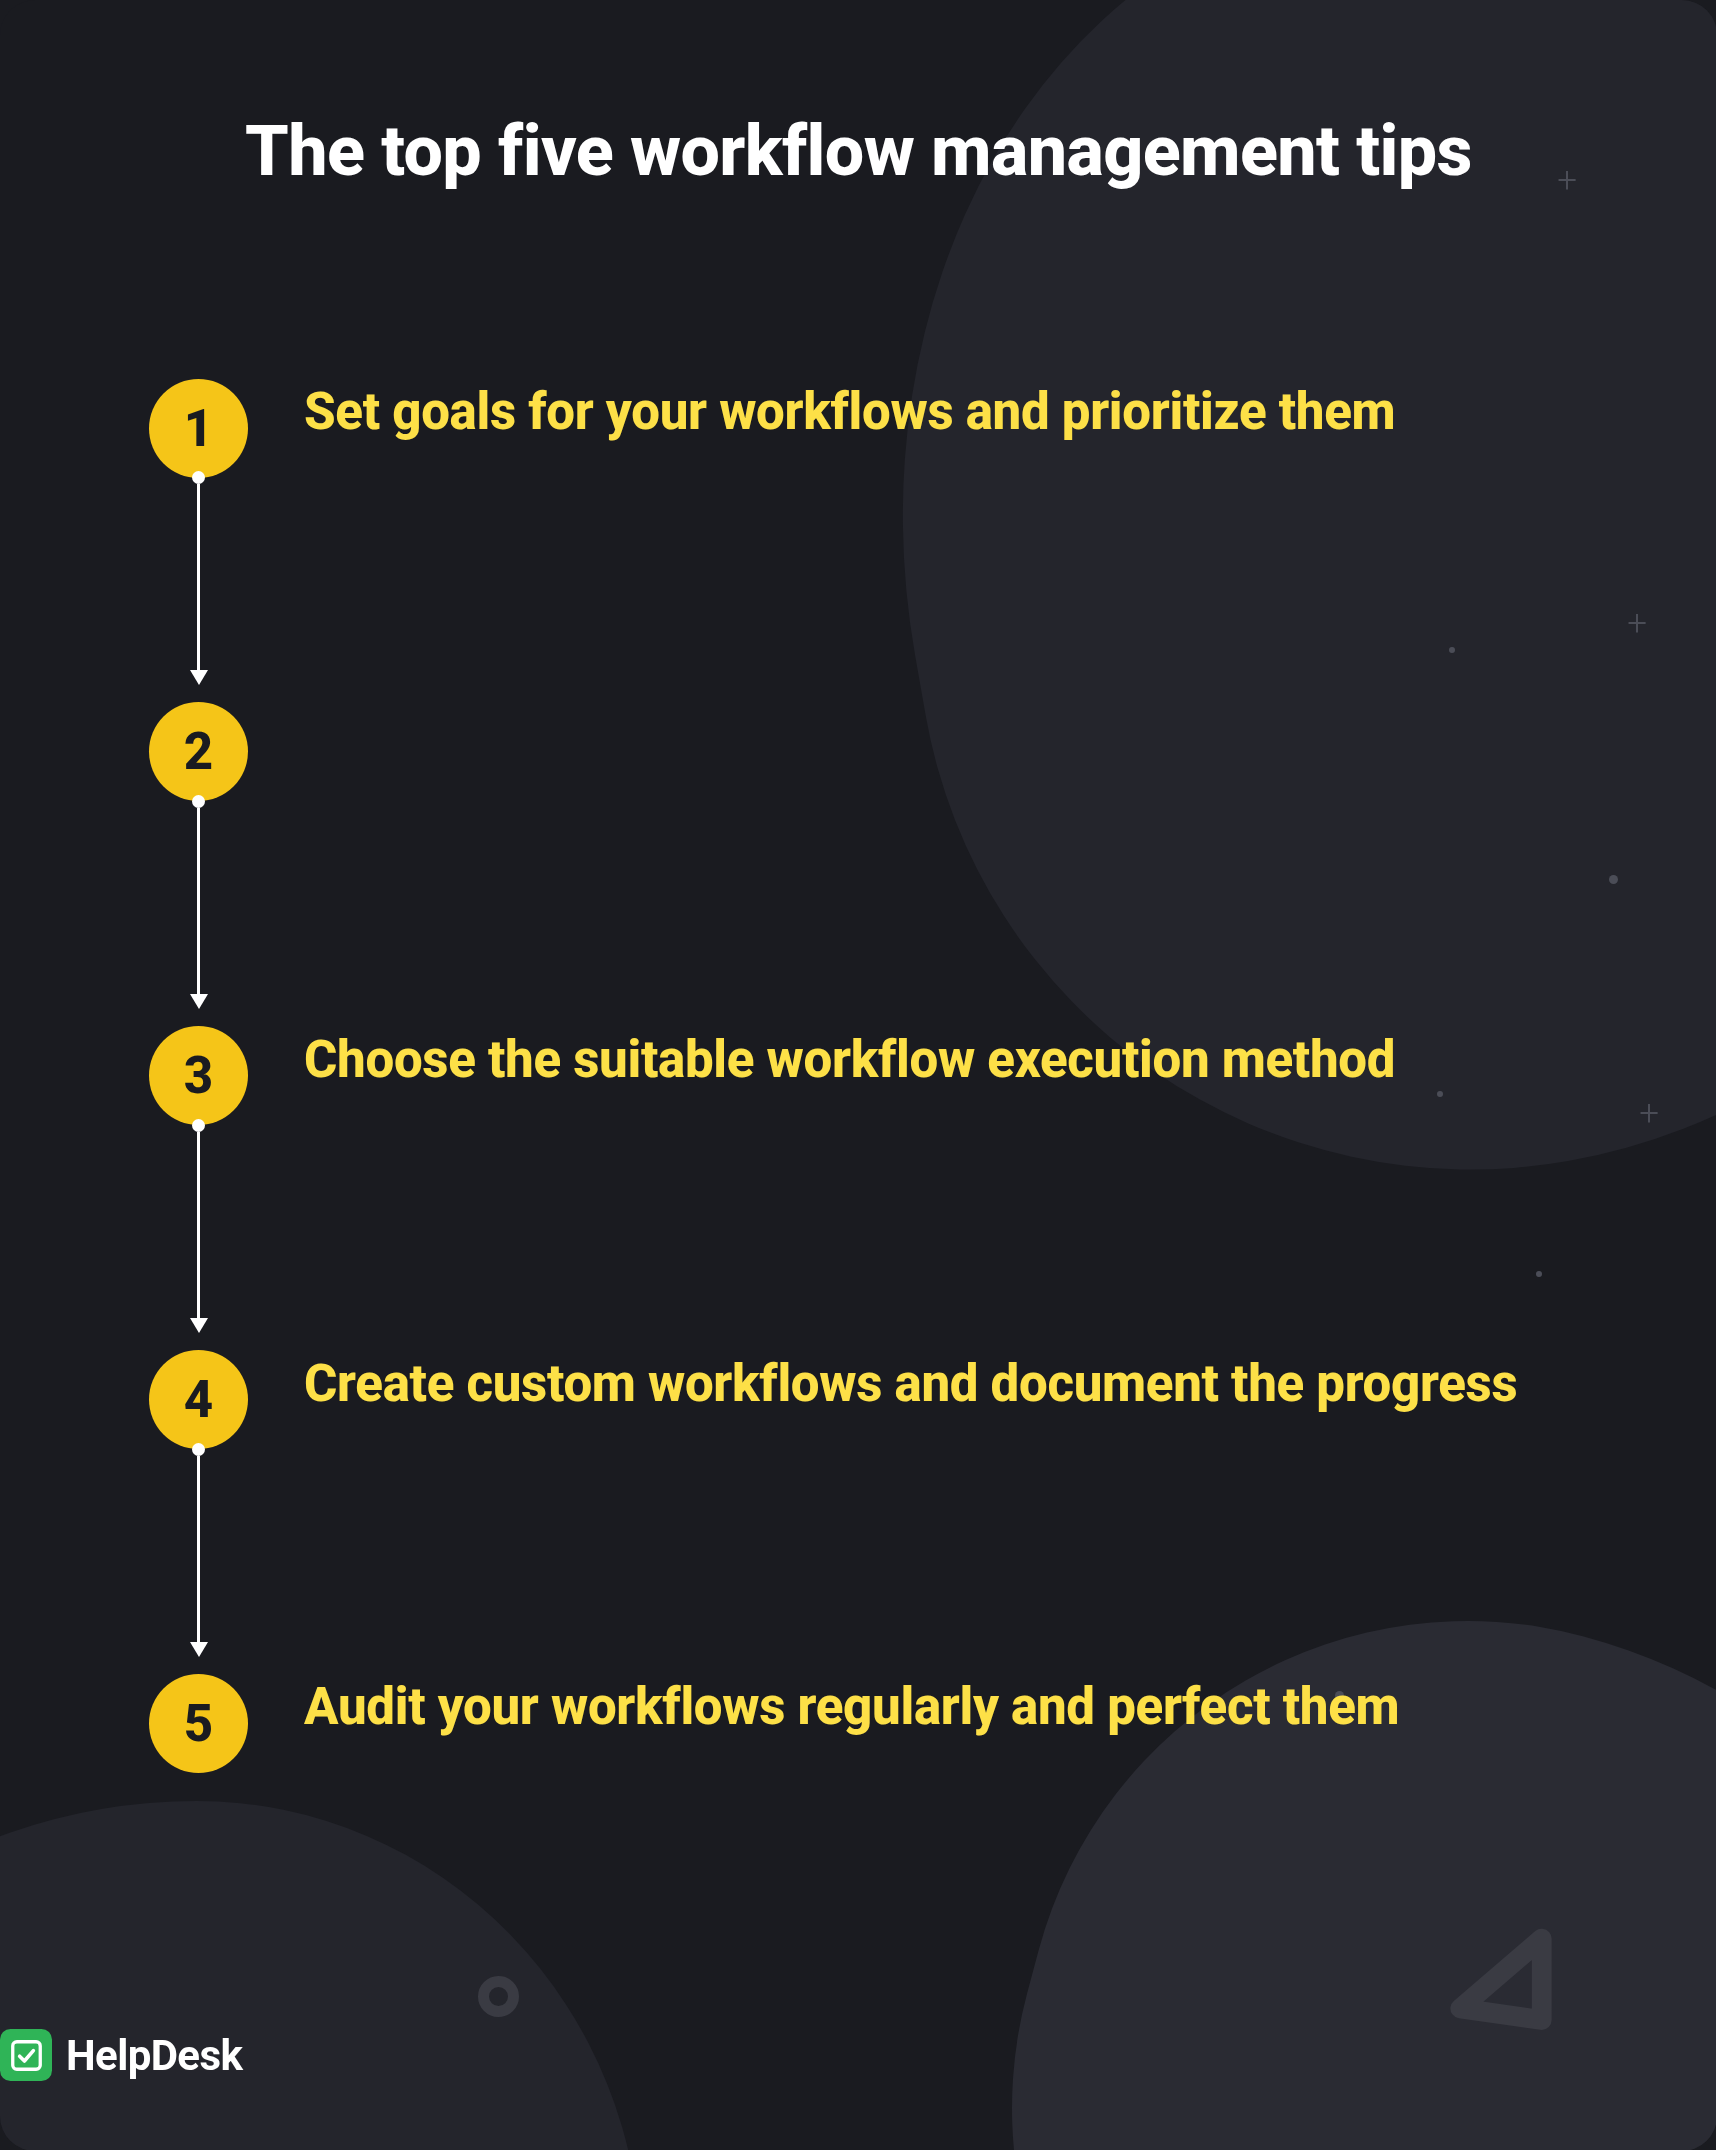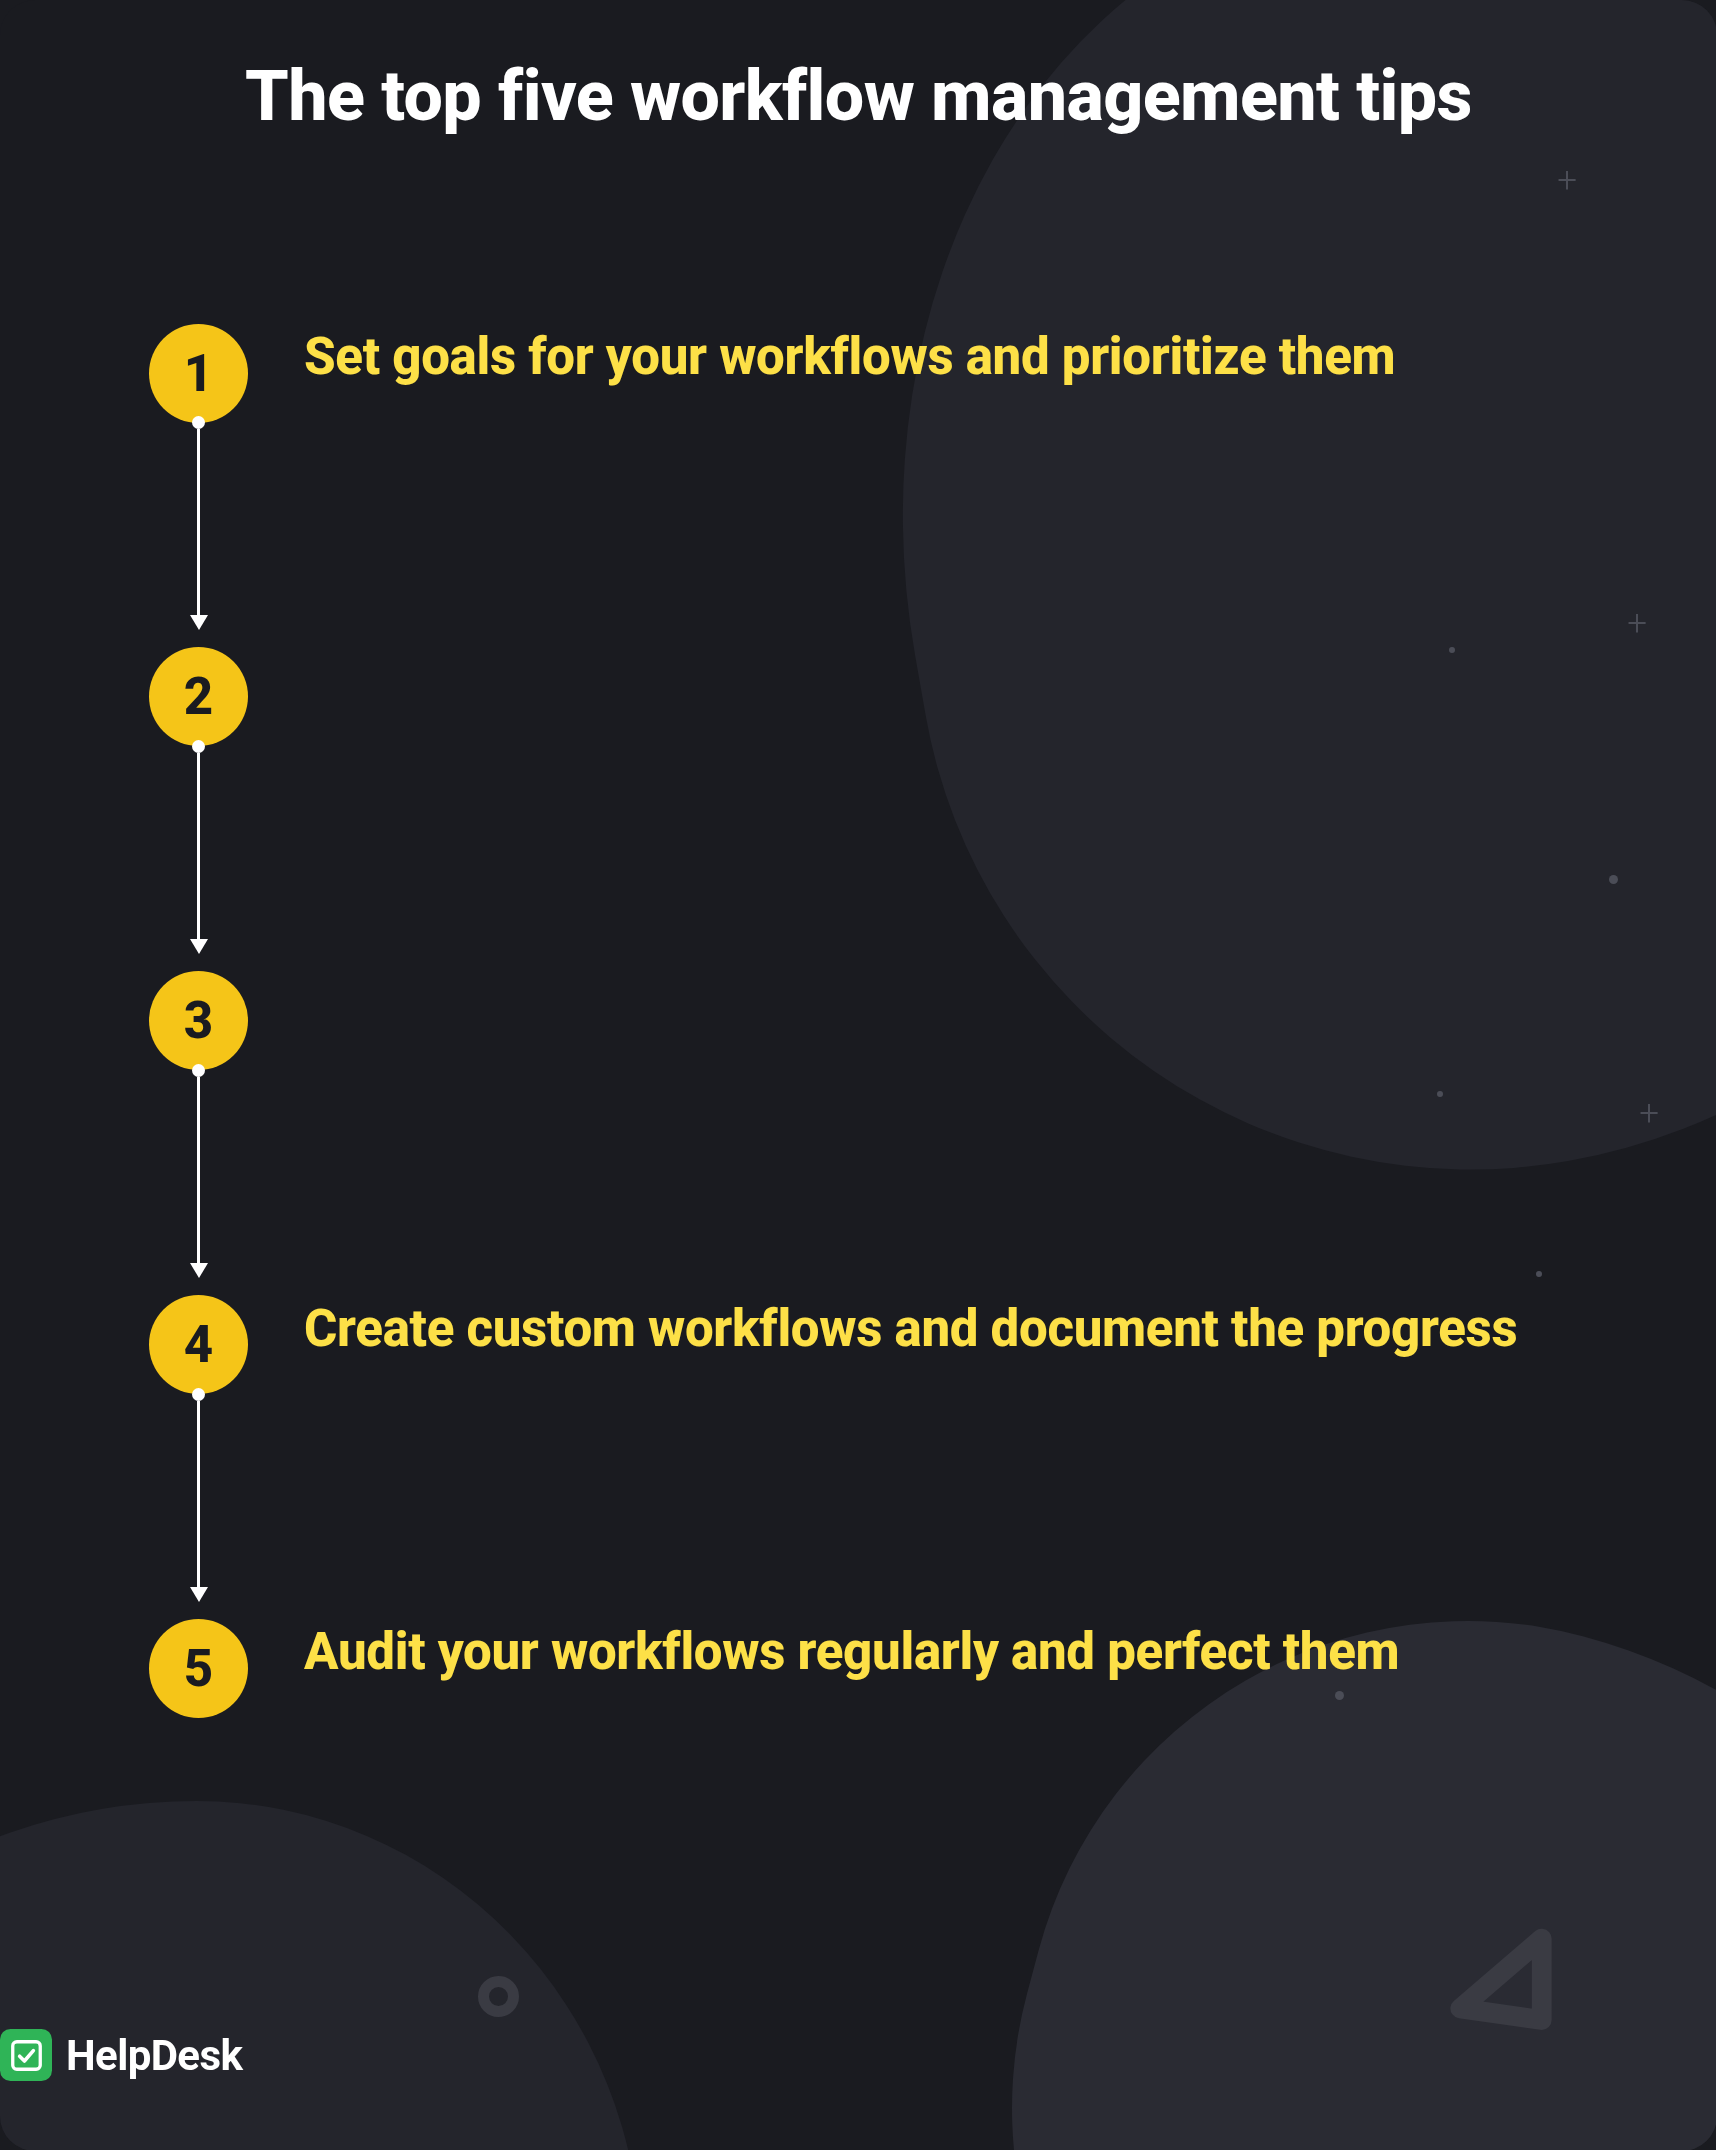--- a/index.html
+++ b/index.html
@@ -50,21 +50,21 @@
   .dot-lg { width: 9.3px; height: 9.3px; }
   .ring {
     width: 41px; height: 41px;
     border: 11.7px solid #3a3b43;
     border-radius: 50%;
   }
 
   .content {
     position: relative;
     z-index: 10;
-    padding: 56px 140px 0 140px;
+    padding: 111px 140px 0 140px;
   }
 
   h1 {
     color: #ffffff;
     font-size: 70px;
     font-weight: 800;
     text-align: center;
     line-height: 1.15;
     letter-spacing: -0.6px;
     margin-bottom: 187px;
@@ -210,20 +210,21 @@
         </div>
       </div>
 
       <div class="step">
         <div class="badge-col">
           <div class="badge">3</div>
           <div class="connector-dot"></div>
           <div class="connector-line"></div>
           <div class="connector-arrow"></div>
         </div>
+        <div class="step-text">Choose the suitable workflow execution method</div>
       </div>
 
       <div class="step">
         <div class="badge-col">
           <div class="badge">4</div>
           <div class="connector-dot"></div>
           <div class="connector-line"></div>
           <div class="connector-arrow"></div>
         </div>
         <div class="step-text">Create custom workflows and document the progress</div>

